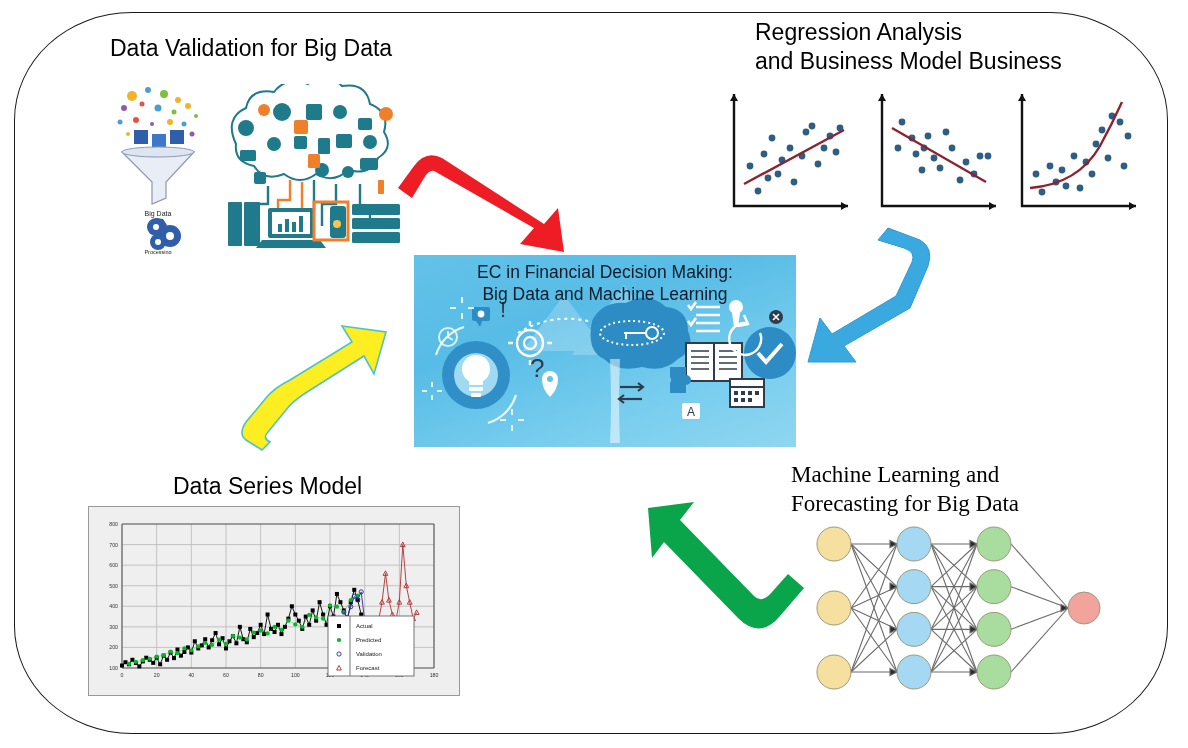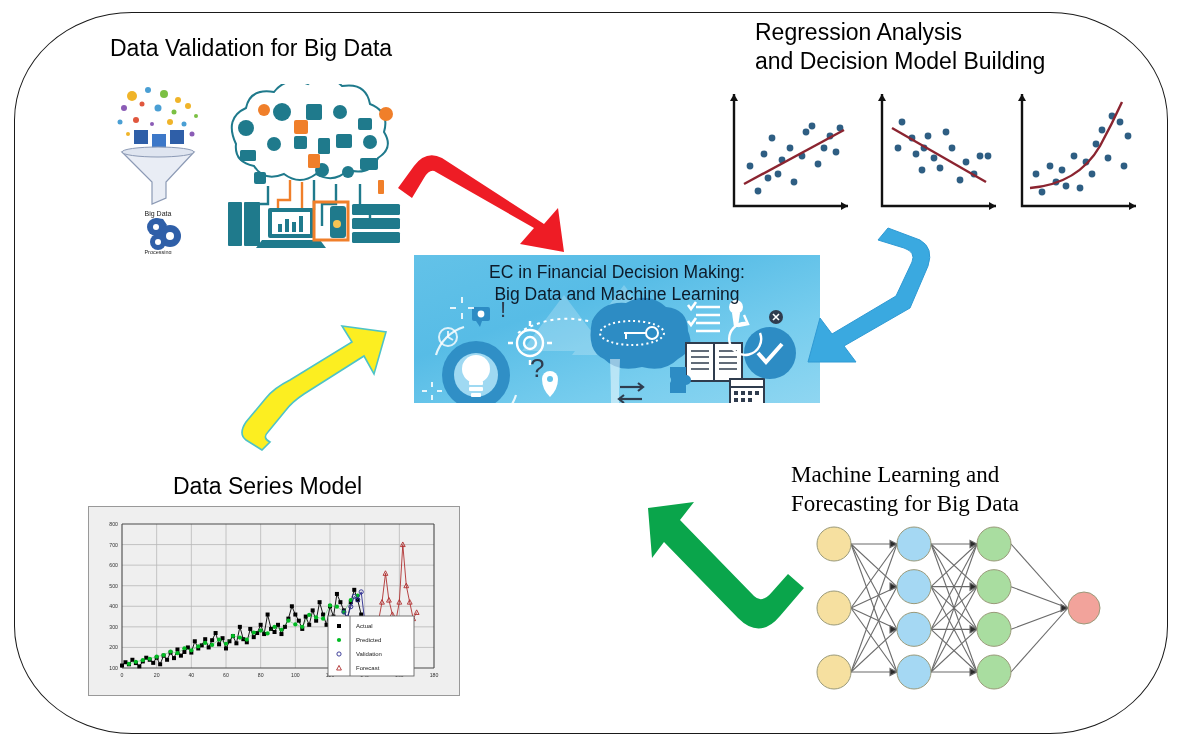--- a/index.html
+++ b/index.html
@@ -16,23 +16,23 @@
   
   #dataprep{position:absolute;left:112px;top:82px;width:292px;height:172px;}
   #funnel{position:absolute;left:0;top:0;width:92px;height:172px;}
   #infog{position:absolute;left:98px;top:2px;width:194px;height:168px;background:#fff;}
 
   
   .reg{position:absolute;top:86px;width:140px;height:136px;background:#fff;}
   #reg1{left:720px;} #reg2{left:868px;} #reg3{left:1008px;}
 
   
-  #center{position:absolute;left:414px;top:255px;width:382px;height:148px;
+  #center{position:absolute;left:414px;top:255px;width:382px;height:192px;
           background:linear-gradient(160deg,#63c2e8 0%,#57bce6 35%,#77cdee 70%,#8fd6f1 100%);
-          overflow:hidden;padding-left:24px;}
+          overflow:hidden;}
   #centerTitle{position:absolute;left:0;top:6px;width:100%;text-align:center;
           color:#0d1b2a;font-size:17.5px;line-height:22px;white-space:pre-line;
           font-family:"Liberation Sans",sans-serif;z-index:5;}
 
   
   #tschart{position:absolute;left:88px;top:506px;width:372px;height:190px;
            background:#efefef;border:1px solid #999;box-sizing:border-box;}
   #tsvg{position:absolute;left:88px;top:506px;width:372px;height:190px;}
 
   
@@ -48,21 +48,21 @@
 </head>
 <body>
 
 <div id="root">
 
   <div id="frame"></div>
 
   <div class="lbl" style="left:110px;top:34px;">Data Validation for Big Data</div>
 
   <div class="lbl" style="left:755px;top:18px;">Regression Analysis
-and Decision Model Building</div>
+and Business Model Business</div>
 
   <div class="lbl" style="left:173px;top:472px;">Data Series Model</div>
 
   <div class="lbl" style="left:791px;top:460px;font-family:Liberation Serif, serif;">Machine Learning and
 Forecasting for Big Data</div>
 
   <div id="dataprep">
 
     <svg id="funnel" viewBox="0 0 92 172">
       <g>

